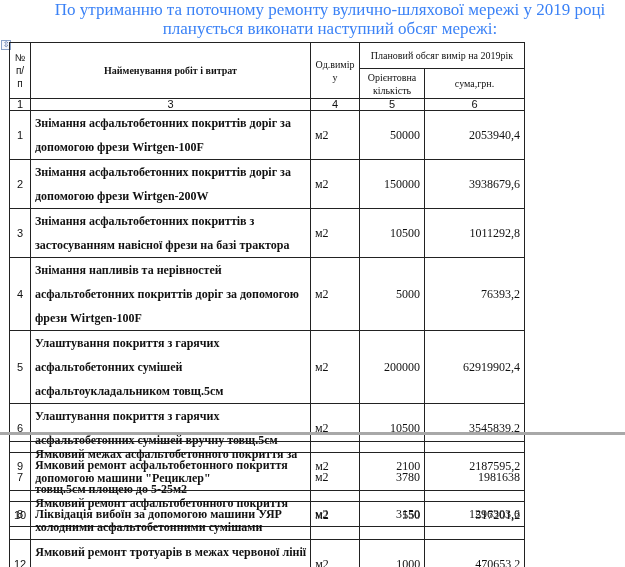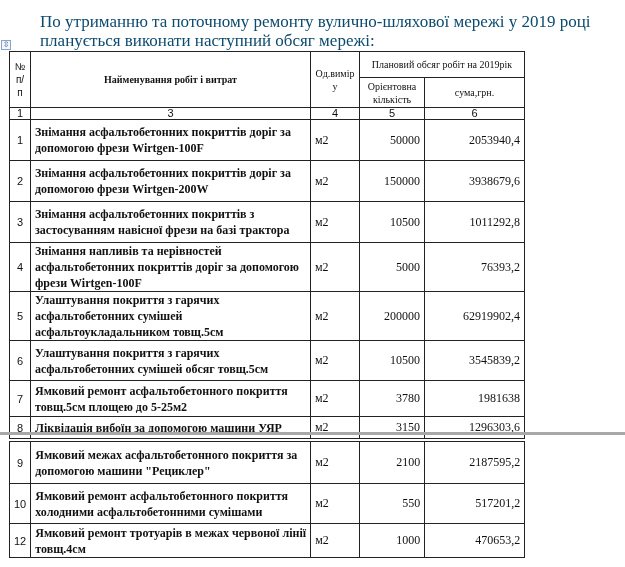--- a/index.html
+++ b/index.html
@@ -1,49 +1,49 @@
 <!DOCTYPE html>
 <html><head>
 <meta charset="utf-8">
 <style>
   html, body { margin: 0; padding: 0; background: #ffffff; }
   body { width: 625px; height: 567px; overflow: hidden; position: relative; font-family: "Liberation Serif", serif; color: #111; }
-  .title { position: absolute; left: 40px; top: 12px; width: 580px; text-align: left; font-size: 17px; line-height: 19px; color: #0c4a6e; }
+  .title { position: absolute; left: 40px; top: 0px; width: 580px; text-align: center; font-size: 17px; line-height: 19px; color: #3b82f6; }
   .move-handle { position: absolute; left: 1px; top: 40px; width: 8px; height: 8px; border: 1px solid #8aa3c9; font-size: 8px; line-height: 8px; text-align: center; color: #3a5a9a; background: #f4f7fc; font-family: "DejaVu Sans", sans-serif; }
   table { position: absolute; left: 9px; border-collapse: collapse; table-layout: fixed; }
   td { border: 1px solid #222; padding: 0 4px; font-size: 12px; vertical-align: middle; }
-  .t1 { top: 51px; padding-left: 10px; }
+  .t1 { top: 42px; padding-left: 10px; }
   .t2 { top: 441px; }
   .c1 { width: 12px; text-align: center; font-family: "Liberation Sans", sans-serif; font-size: 11px; }
   .c2 { width: 271px; font-weight: bold; }
   .c3 { width: 40px; text-align: left; }
   .c4 { width: 56px; text-align: right; }
   .c5 { width: 91px; text-align: right; margin-left: 8px; }
   .hdr { font-size: 10px; text-align: center; line-height: 13px; }
   .numrow td { font-family: "Liberation Sans", sans-serif; font-size: 11px; height: 11px; line-height: 11px; text-align: center; }
-  .name { line-height: 16px; margin-left: 20px; }
+  .name { line-height: 24px; margin-left: 20px; }
   .pagebreak { position: absolute; left: 0; top: 432px; width: 625px; height: 3px; background: #a8a8a8; }
 </style>
 </head>
 <body>
 
 <div class="title">
   <div>По утриманню та поточному ремонту вулично-шляхової мережі у 2019 році</div>
   <div>планується виконати наступний обсяг мережі:</div>
 </div>
 
 <div class="move-handle">⇳</div>
 
 <table class="t1">
   <tbody>
       <tr style="height:26px">
     <td class="c1 hdr" rowspan="2">№ п/п</td>
     <td class="c2 hdr" rowspan="2">Найменування робіт і витрат</td>
     <td class="c3 hdr" rowspan="2">Од.вимір у</td>
-    <td class="hdr" colspan="2">Плановий обсяг робіт на 2019рік</td>
+    <td class="hdr" colspan="2">Плановий обсяг вимір на 2019рік</td>
   </tr>
   <tr style="height:30px">
     <td class="c4 hdr">Орієнтовна кількість</td>
     <td class="c5 hdr" style="text-align:center">сума,грн.</td>
   </tr>
   <tr class="numrow">
     <td>1</td>
     <td>3</td>
     <td>4</td>
     <td>5</td>
@@ -79,21 +79,21 @@
   </tr>
   <tr style="height:40px">
     <td class="c1">5</td>
     <td class="c2 name">Улаштування покриття з гарячих асфальтобетонних сумішей асфальтоукладальником товщ.5см</td>
     <td class="c3">м2</td>
     <td class="c4">200000</td>
     <td class="c5">62919902,4</td>
   </tr>
   <tr style="height:40px">
     <td class="c1">6</td>
-    <td class="c2 name">Улаштування покриття з гарячих асфальтобетонних сумішей обсяг товщ.5см</td>
+    <td class="c2 name">Улаштування покриття з гарячих асфальтобетонних сумішей вручну товщ.5см</td>
     <td class="c3">м2</td>
     <td class="c4">10500</td>
     <td class="c5">3545839,2</td>
   </tr>
   <tr style="height:36px">
     <td class="c1">7</td>
     <td class="c2 name">Ямковий ремонт асфальтобетонного покриття товщ.5см площею до 5-25м2</td>
     <td class="c3">м2</td>
     <td class="c4">3780</td>
     <td class="c5">1981638</td>

